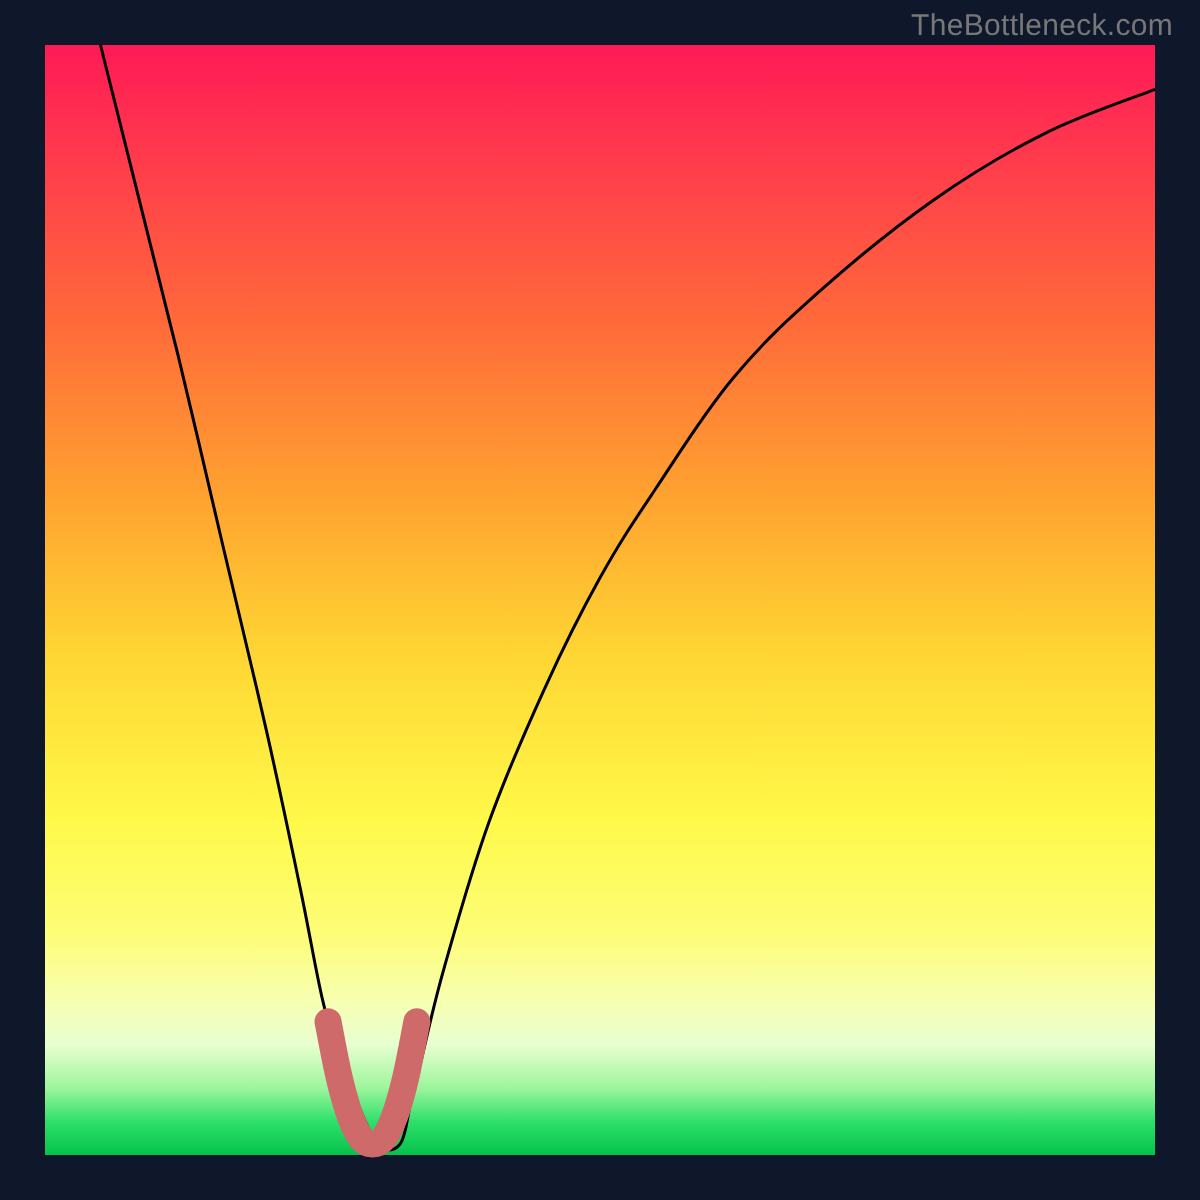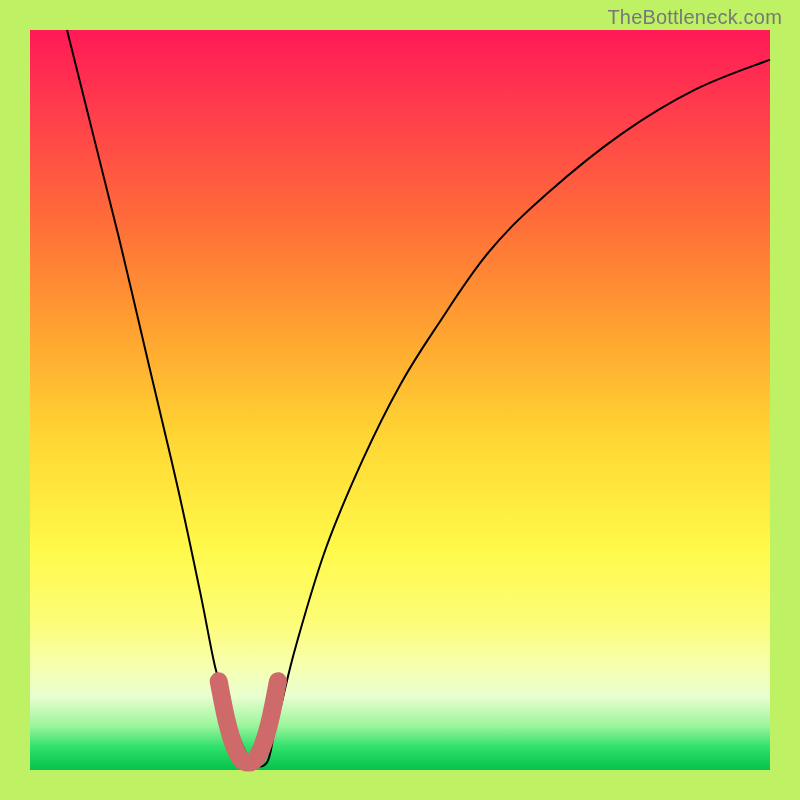--- a/index.html
+++ b/index.html
@@ -10,21 +10,21 @@
     background: #000;
     font-family: Arial, Helvetica, sans-serif;
     overflow: hidden;
   }
   .frame {
     position: absolute;
     left: 0;
     top: 0;
     width: 800px;
     height: 800px;
-    background: #bef264;
+    background: #0f172a;
   }
   .plot-area {
     position: absolute;
     left: 30px;
     top: 30px;
     width: 740px;
     height: 740px;
     background: linear-gradient(to bottom,
       #ff1a56 0%,
       #ff3a4d 10%,

